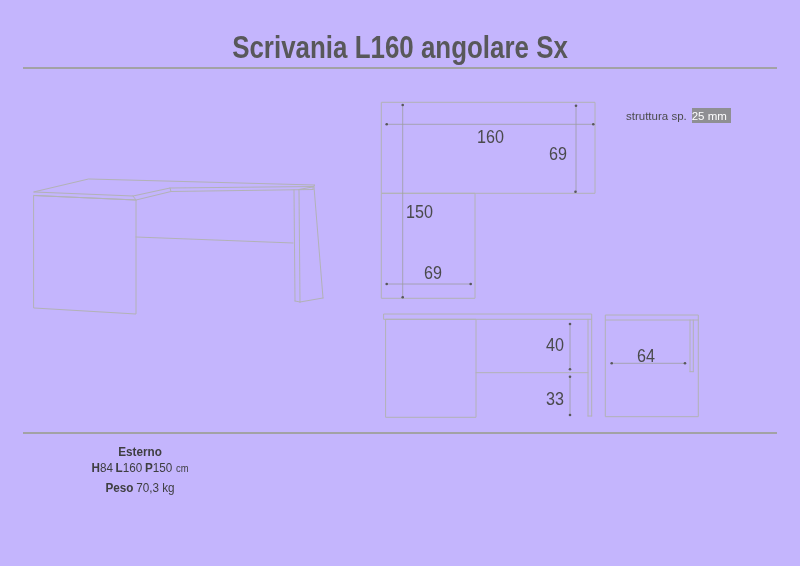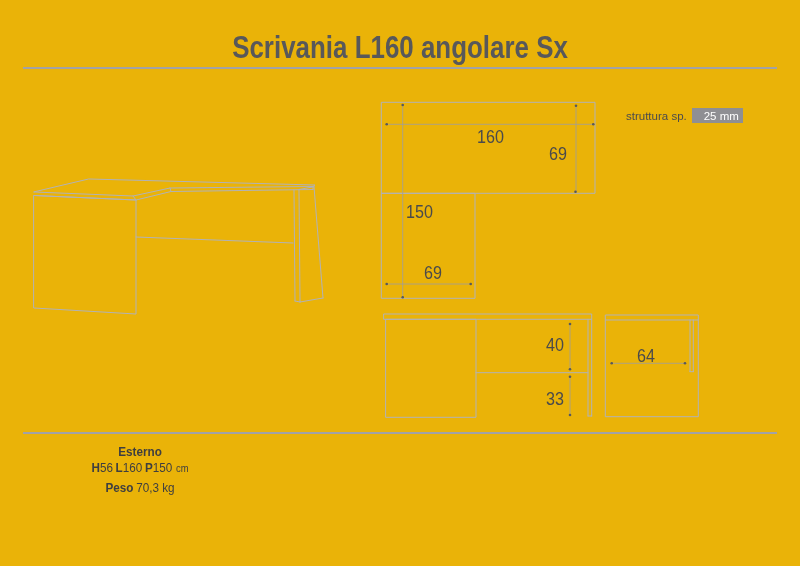--- a/index.html
+++ b/index.html
@@ -1,17 +1,17 @@
 <!DOCTYPE html>
 <html><head>
 <meta charset="utf-8">
 <style>
   html,body{margin:0;padding:0;background:#fff;}
   #sheet{
-    position:relative;width:800px;height:566px;background:#eab308;overflow:hidden;
+    position:relative;width:800px;height:566px;background:#c4b5fd;overflow:hidden;
     font-family:"Liberation Sans", sans-serif;
   }
   
   #title{
     position:absolute;left:0;top:30px;width:800px;height:34px;line-height:34px;
     text-align:center;font-size:32px;font-weight:bold;color:#58585a;
     transform:scaleX(0.81);transform-origin:center;letter-spacing:0px;white-space:nowrap;
   }
   .rule{position:absolute;left:23px;width:754px;height:2px;background:#a2a2a5;}
   #rule-top{top:67px;}
@@ -25,21 +25,21 @@
   .dimlbl{
     position:absolute;font-size:19px;color:#4a4a4c;white-space:nowrap;
     transform:scaleX(0.85);transform-origin:left top;line-height:19px;
   }
   
   #struttura{
     position:absolute;left:610px;top:108px;display:flex;align-items:center;gap:5px;
     font-size:11.5px;color:#4b4b4d;white-space:nowrap;margin-left:16px;
   }
   #struttura .hl{
-    background:#8f8f93;color:#ffffff;padding:2px 4px 1px 12px;font-size:11.5px;
+    background:#8f8f93;color:#ffffff;padding:2px 4px 1px 0;font-size:11.5px;
   }
   
   #specs{
     position:absolute;left:59px;top:444px;width:162px;text-align:center;color:#3e3e40;
     transform:scaleX(0.9);transform-origin:center top;white-space:nowrap;
   }
   #specs .l1{font-size:13px;font-weight:bold;margin-bottom:1px;}
   #specs .l2{font-size:13px;}
   #specs .l2 .g{margin-right:3px;}
   #specs .l2 b{font-weight:bold;}
@@ -128,20 +128,20 @@
   <div id="struttura">
     <span>struttura sp.</span>
     <span class="hl">25 mm</span>
   </div>
 
   <div class="rule" id="rule-bottom"></div>
 
   <div id="specs">
     <div class="l1">Esterno</div>
     <div class="l2">
-      <span class="g"><b>H</b><span>56</span></span><span class="g"><b>L</b><span>160</span></span><span class="g"><b>P</b><span>150</span></span><span class="unit">cm</span>
+      <span class="g"><b>H</b><span>84</span></span><span class="g"><b>L</b><span>160</span></span><span class="g"><b>P</b><span>150</span></span><span class="unit">cm</span>
     </div>
     <div class="l3">
       <b>Peso</b><span>70,3 kg</span>
     </div>
   </div>
 
 </div>
 
 </body></html>

